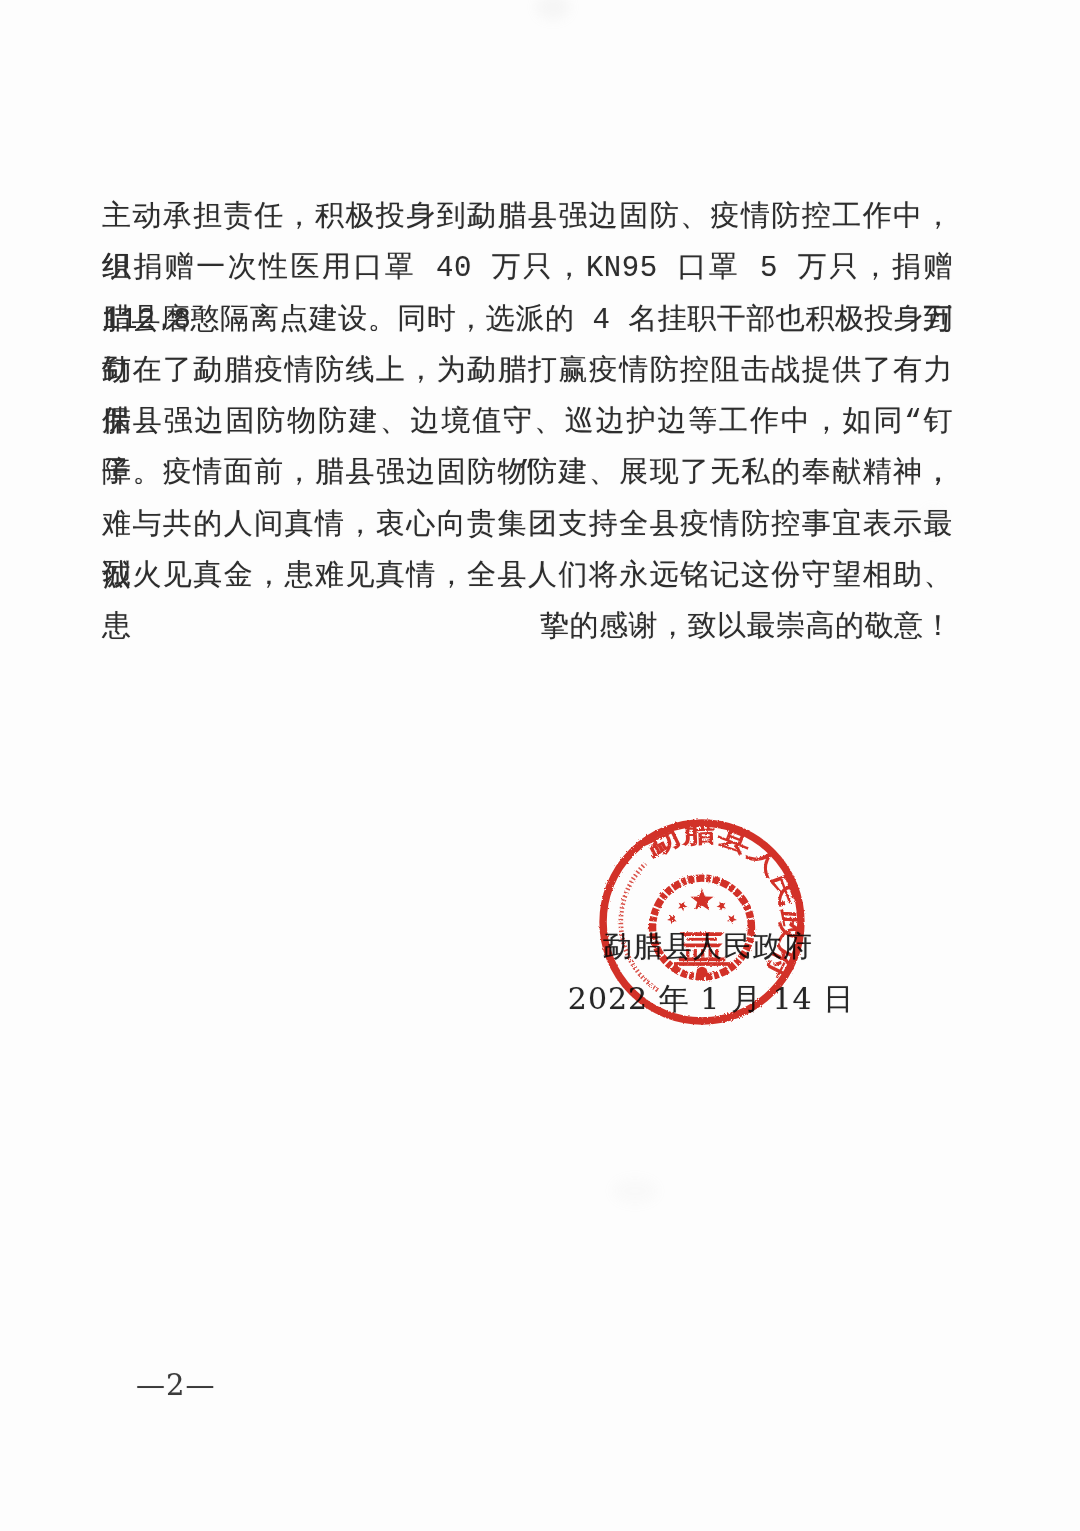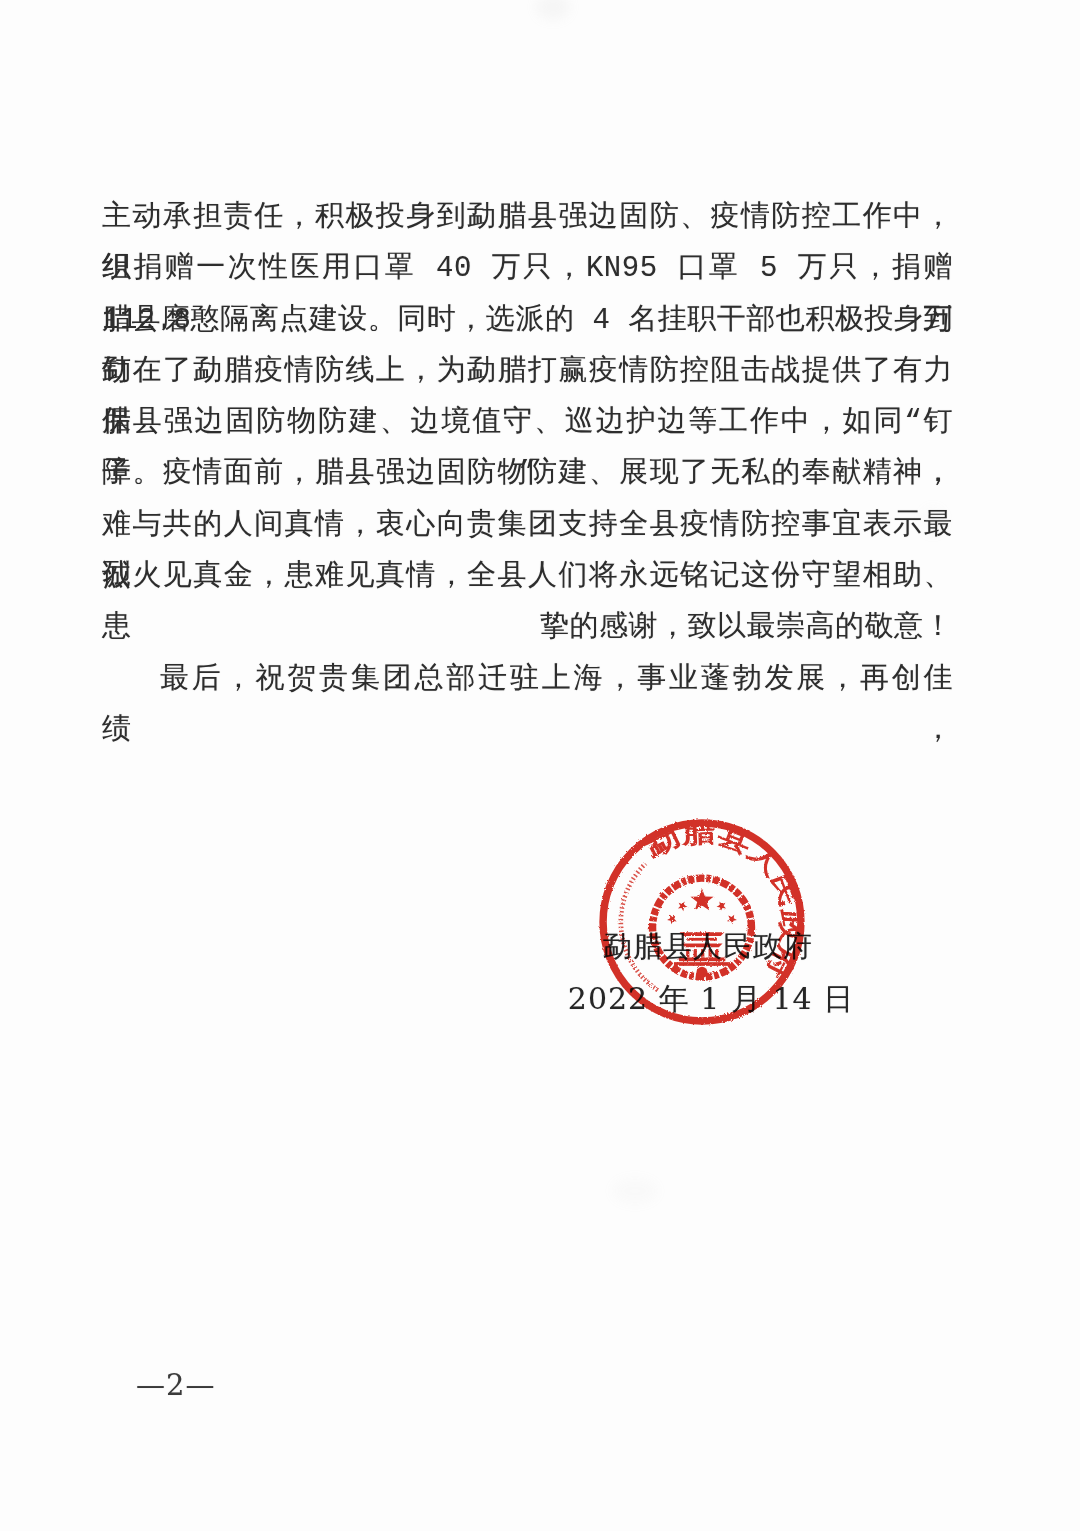--- a/index.html
+++ b/index.html
@@ -69,21 +69,20 @@
   <div class="text-block">
       <div class="line fill">主动承担责任，积极投身到勐腊县强边固防、疫情防控工作中，组</div>
       <div class="line fill">织捐赠一次性医用口罩 40 万只，KN95 口罩 5 万只，捐赠 112.8 万</div>
       <div class="line fill">腊县磨憨隔离点建设。同时，选派的 4 名挂职干部也积极投身到勐</div>
       <div class="line fill">钉在了勐腊疫情防线上，为勐腊打赢疫情防控阻击战提供了有力保</div>
       <div class="line fill">腊县强边固防物防建、边境值守、巡边护边等工作中，如同“钉子”，</div>
       <div class="line fill">障。疫情面前，腊县强边固防物防建、展现了无私的奉献精神，</div>
       <div class="line fill">难与共的人间真情，衷心向贵集团支持全县疫情防控事宜表示最诚</div>
       <div class="line fill">烈火见真金，患难见真情，全县人们将永远铭记这份守望相助、患</div>
       <div class="line">挚的感谢，致以最崇高的敬意！</div>
-      <div class="line fill indent">最后，祝贺贵集团总部迁驻上海，事业蓬勃发展，再创佳绩，</div>
     </div>
 
   <div class="signature">勐腊县人民政府</div>
   <div class="sig-date">2022 年 1 月 14 日</div>
 
   <svg class="seal" viewBox="0 0 240 240" aria-hidden="true">
     <defs>
       <path id="star" d="M0,-13 L3.17,-4.37 L12.36,-4.02 L5.14,1.67 L7.64,10.52 L0,5.4 L-7.64,10.52 L-5.14,1.67 L-12.36,-4.02 L-3.17,-4.37 Z"></path>
       <path id="ringTextPath" d="M 67.05,52.23 A 86 86 0 0 1 184.91,176.42" fill="none"></path>
       <path id="minorityArc" d="M 72.62,192.96 A 87 87 0 0 1 59.57,57.42" fill="none"></path>

